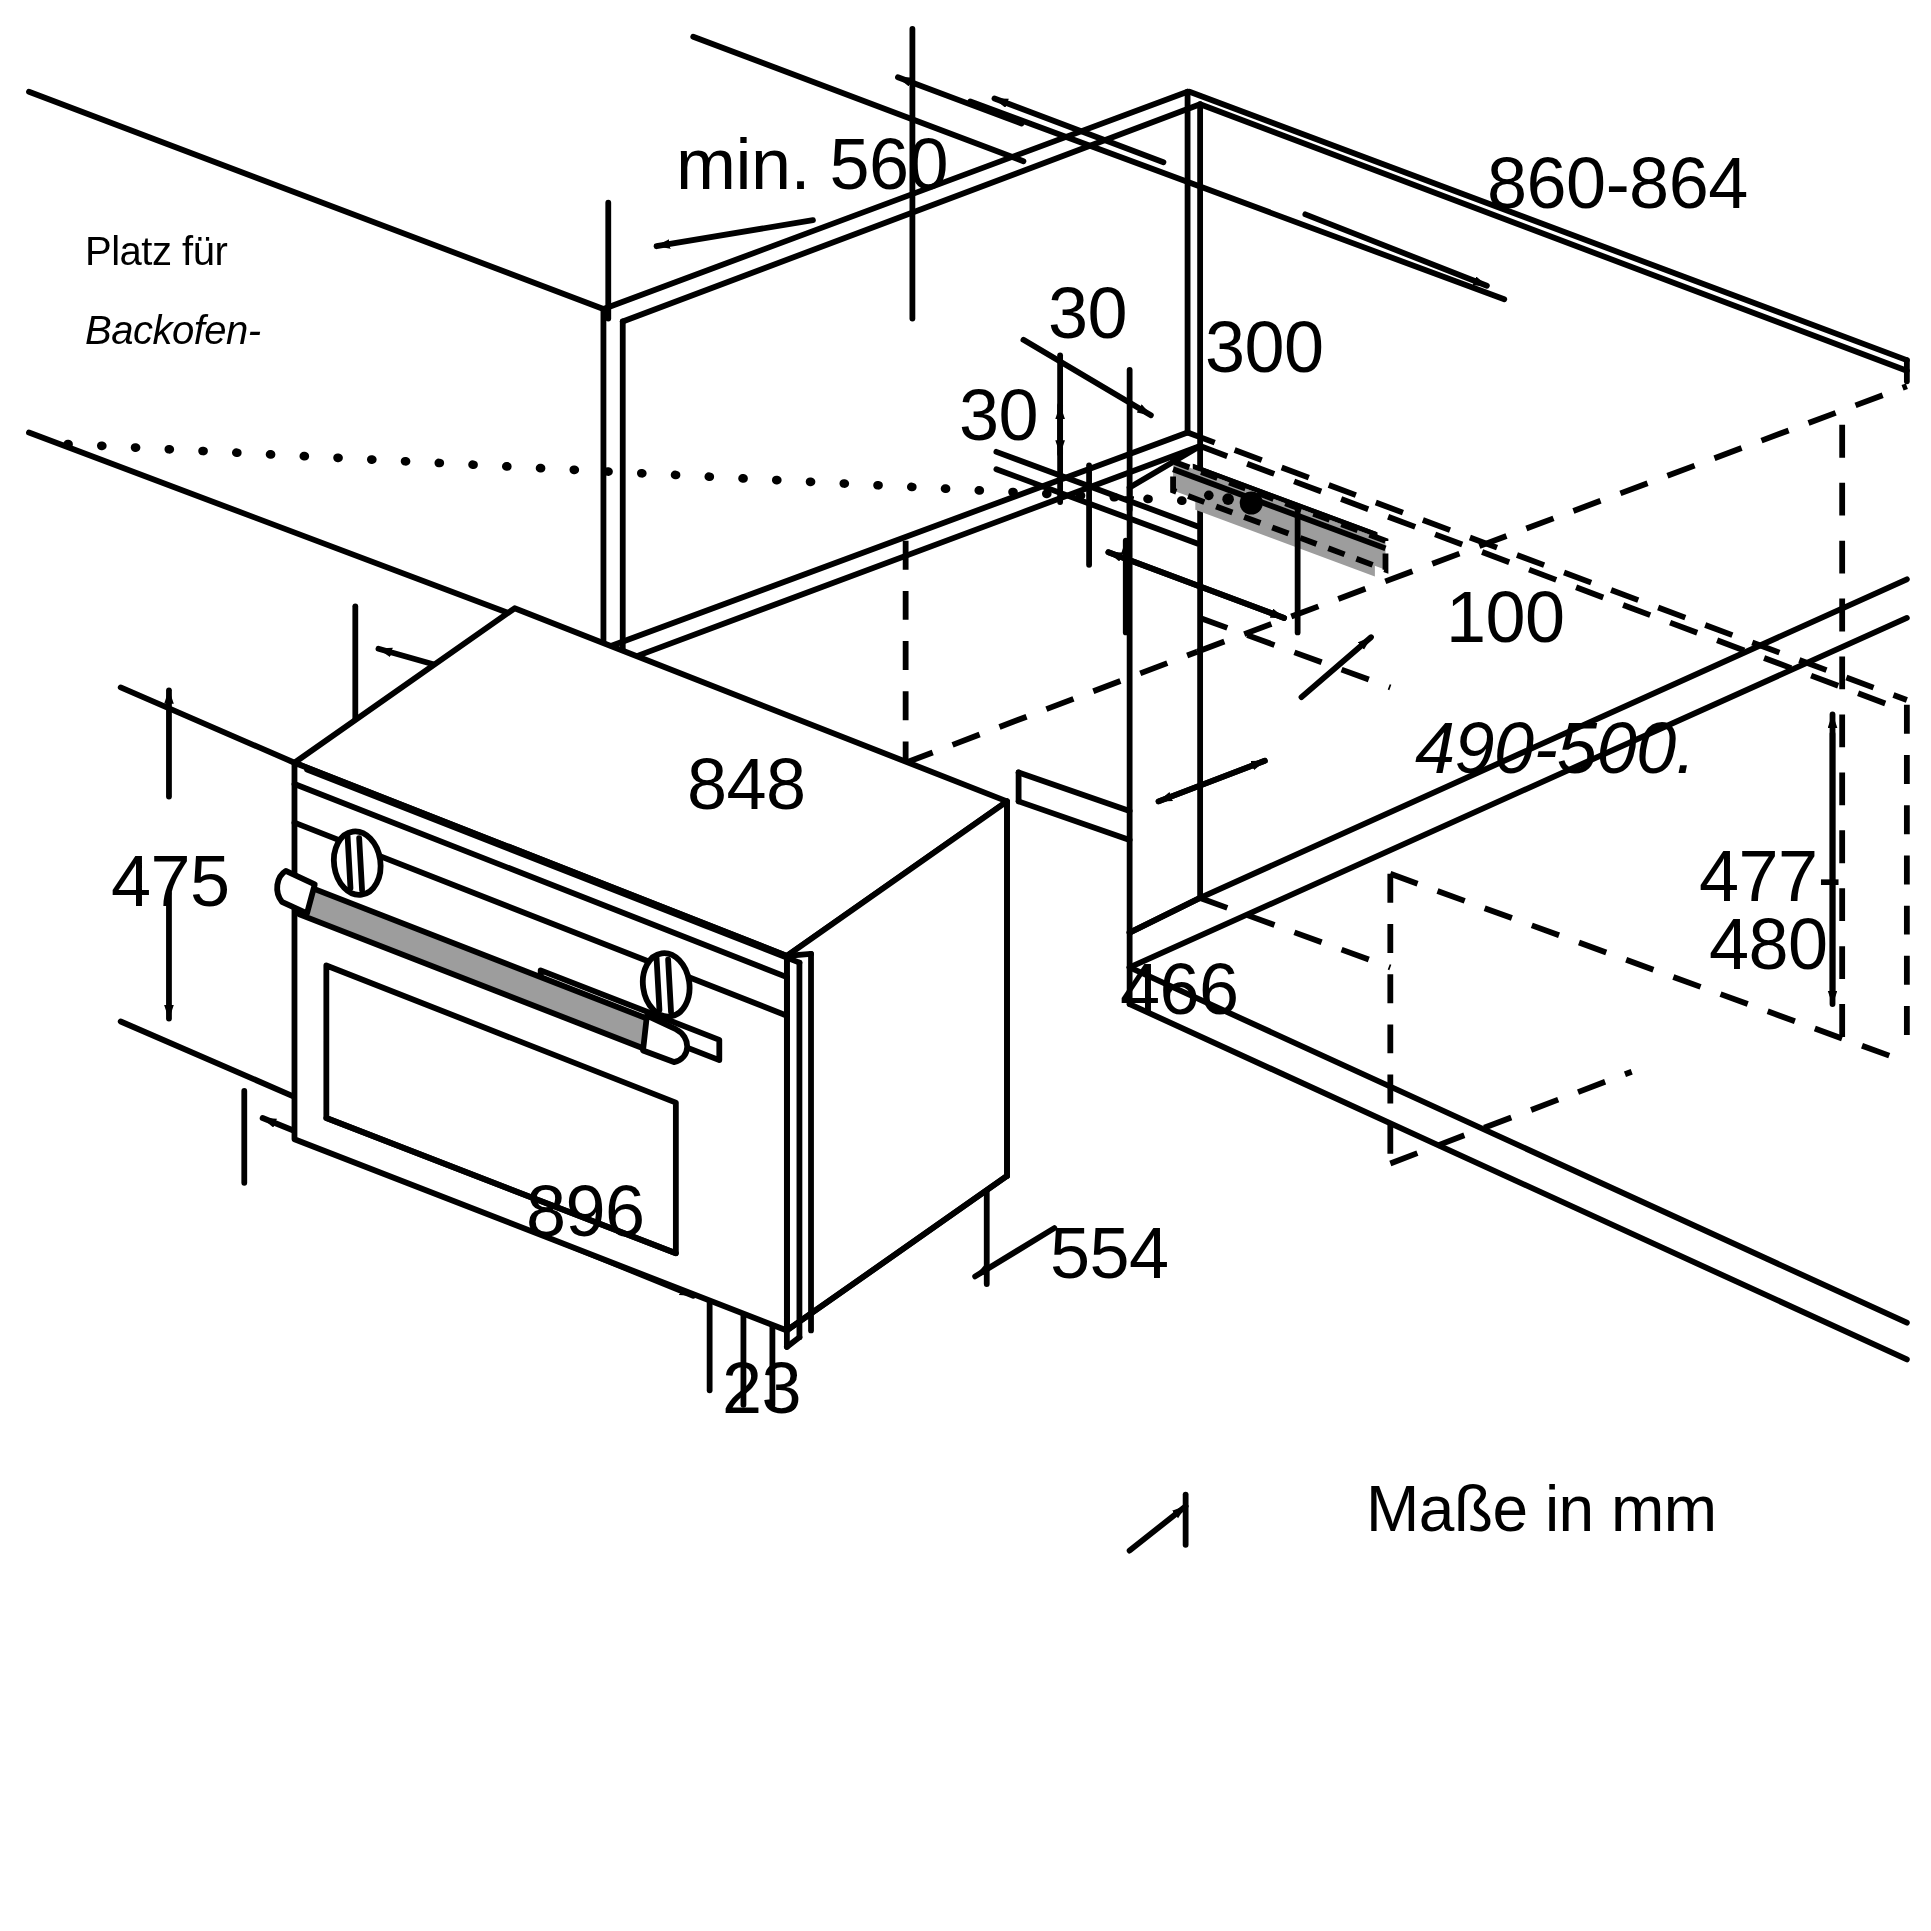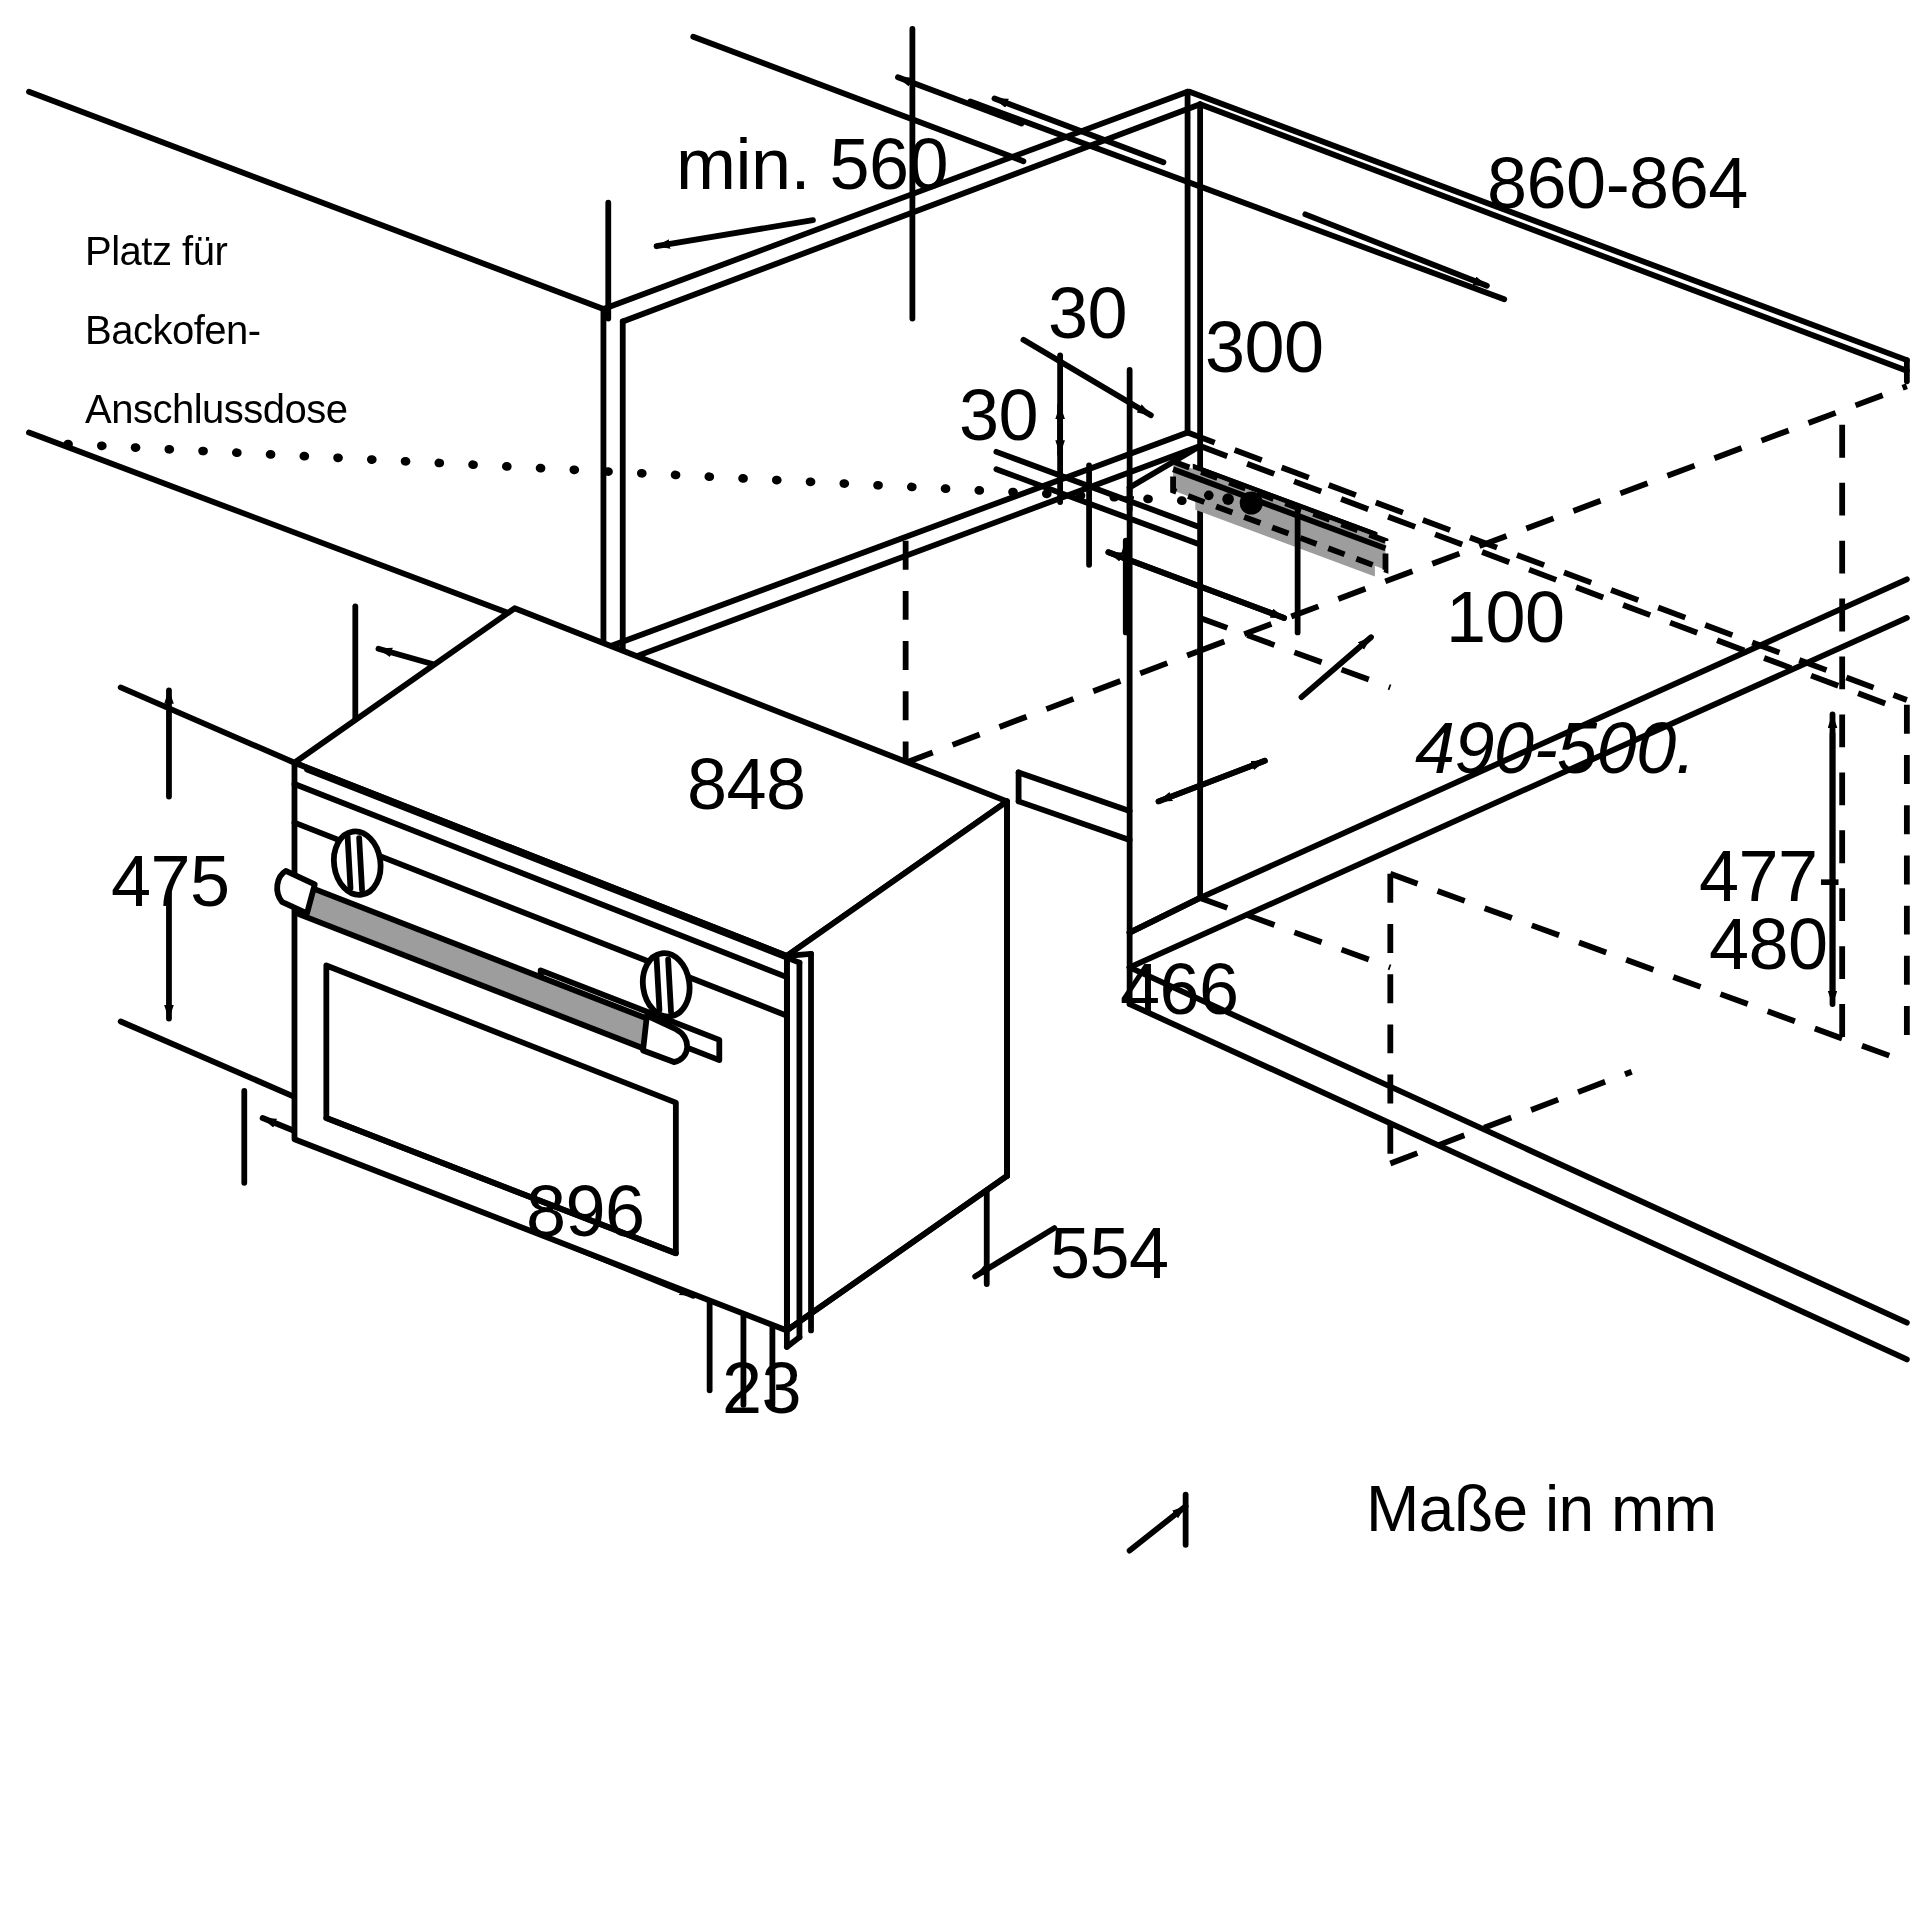--- a/index.html
+++ b/index.html
@@ -238,22 +238,21 @@
       <path d="M670,1052 L700,1066 C716,1074 716,1096 698,1100 L666,1088 Z" fill="#ffffff" stroke="#000" stroke-width="6"></path>
     </g>
 
     <g fill="none" stroke="#000" stroke-width="6" stroke-linecap="round">
       <line x1="815" y1="1378" x2="1043" y2="1218"></line>
       <line x1="1043" y1="1218" x2="1043" y2="830"></line>
     </g>
   </svg>
 
   <div class="lbl note" style="left:85px; top:230px;">Platz für</div>
-  <div class="lbl note" style="left:85px; top:309px;">Backofen-</div>
-  <div class="lbl note" style="left:85px; top:388px;">Anschlussdose</div>
+  <div class="lbl note" style="left:85px; top:309px;font-style:italic;">Backofen-</div>
 
   <div class="lbl dim" style="left:676px; top:126px;">min. 560</div>
   <div class="lbl dim" style="left:1439px; top:145px;margin-left:48px;">860-864</div>
   <div class="lbl dim" style="left:1048px; top:275px;">30</div>
   <div class="lbl dim" style="left:959px; top:377px;">30</div>
   <div class="lbl dim" style="left:1205px; top:309px;">300</div>
   <div class="lbl dim" style="left:1446px; top:579px;">100</div>
   <div class="lbl dim" style="left:1415px; top:710px;font-style:italic;">490-500.</div>
   <div class="lbl dim" style="left:1699px; top:838px;">477-</div>
   <div class="lbl dim" style="left:1709px; top:906px;">480</div>

